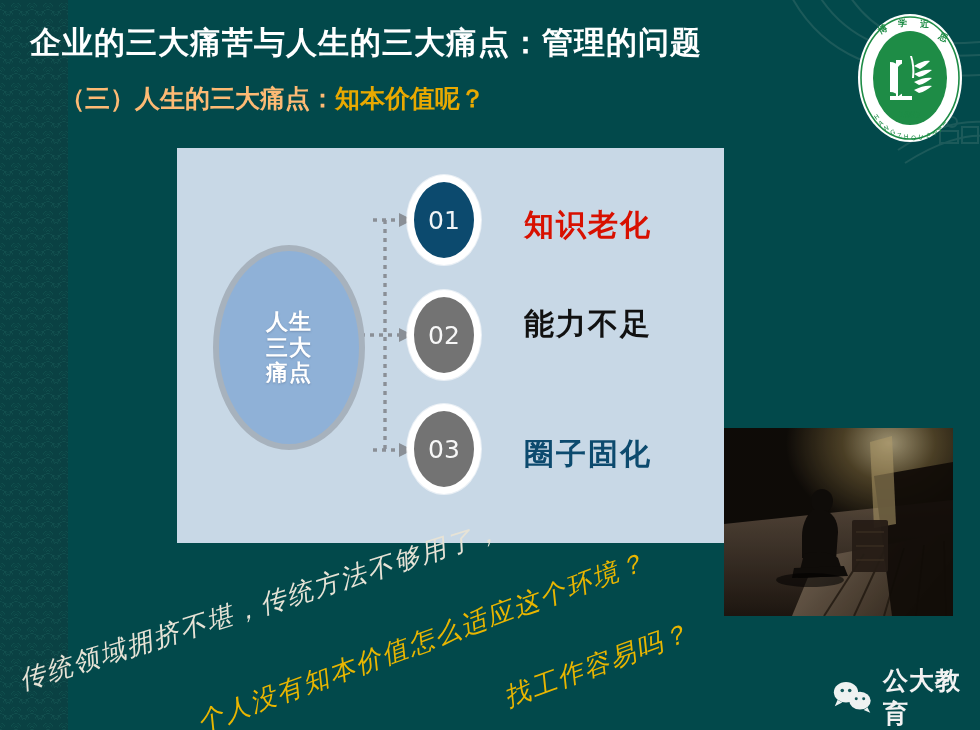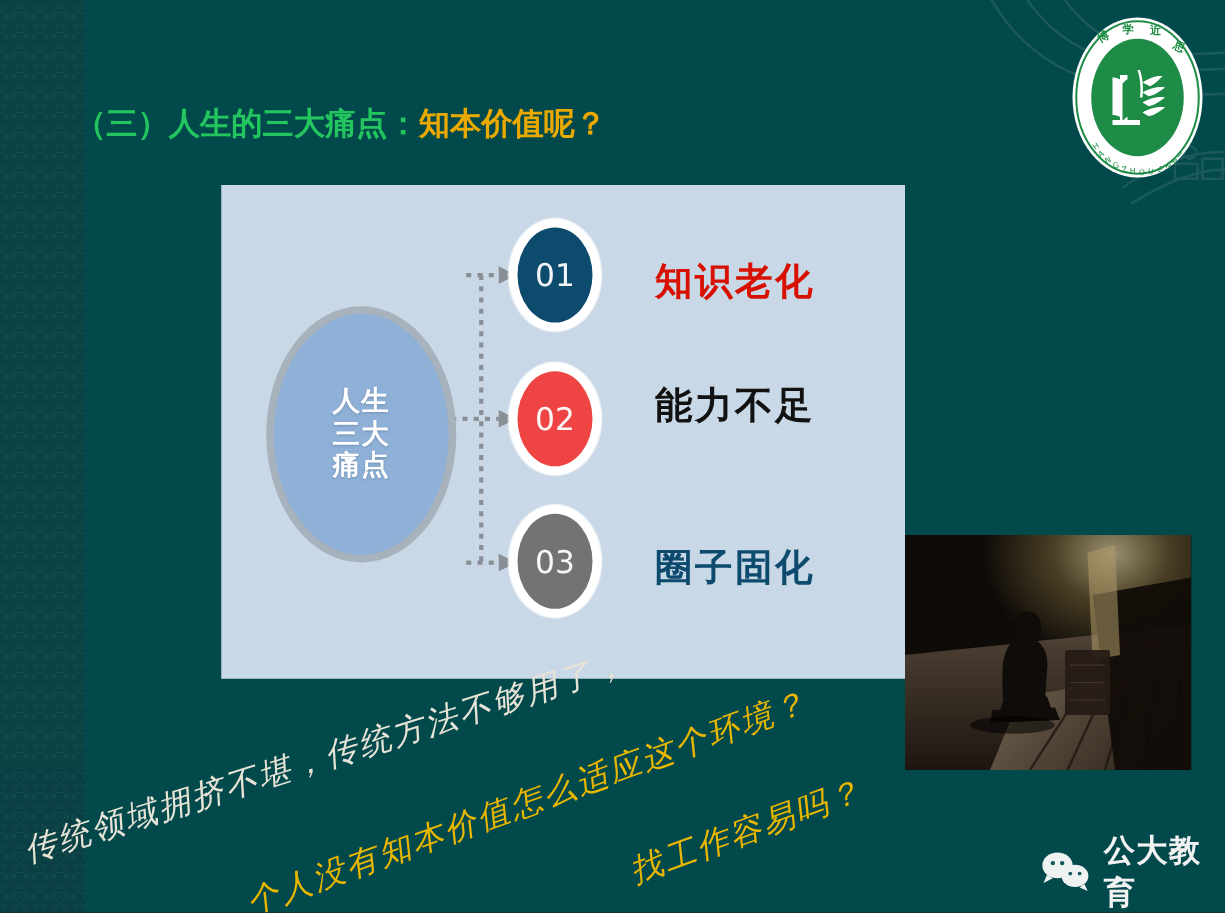--- a/index.html
+++ b/index.html
@@ -42,21 +42,21 @@
   
   #title{
     position:absolute;left:30px;top:22px;
     font-size:31px;font-weight:bold;color:#ffffff;
     letter-spacing:1px;white-space:nowrap;
   }
   #subtitle{
     position:absolute;left:60px;top:82px;
     font-size:25px;font-weight:bold;white-space:nowrap;
   }
-  #subtitle .plain{color:#22c55e;}
+  #subtitle .plain{color:#fdba74;}
   #subtitle .accent{color:#e9a900;}
 
   
   #logo{position:absolute;left:852px;top:8px;width:116px;height:140px;}
 
   
   #panel{
     position:absolute;left:177px;top:148px;width:547px;height:395px;
     background:#c8d8e6;
   }
@@ -80,21 +80,21 @@
     border:7px solid #ffffff;box-sizing:border-box;
     display:flex;align-items:center;justify-content:center;
     box-shadow:0 0 0 1px rgba(255,255,255,.6);
   }
   .node .num{
     color:#ffffff;font-size:25px;font-weight:500;
     font-family:"DejaVu Sans","Liberation Sans",sans-serif;
     opacity:.95;
   }
   #node-01{left:230px;top:27px;background:#0c4a6e;}
-  #node-02{left:230px;top:142px;background:#ef4444;}
+  #node-02{left:230px;top:142px;background:#737373;}
   #node-03{left:230px;top:256px;background:#737373;}
 
   .node-text{
     position:absolute;
     font-family:"DejaVu Sans","Liberation Sans",sans-serif;
     font-weight:bold;font-size:30px;letter-spacing:2px;
     white-space:nowrap;
   }
   #text-01{left:347px;top:57px;color:#d81000;text-align:right;}
   #text-02{left:347px;top:156px;color:#111111;}
@@ -160,20 +160,21 @@
       <path d="M 8 -10 C 40 55, 100 80, 200 75"></path>
       <path d="M 118 150 C 150 128, 180 120, 205 122"></path>
       <path d="M 125 163 C 158 142, 186 134, 205 136"></path>
       <circle cx="152" cy="128" r="5"></circle>
       <circle cx="172" cy="122" r="5"></circle>
       <rect x="160" y="131" width="18" height="12"></rect>
       <rect x="182" y="127" width="16" height="16"></rect>
     </g>
   </svg>
 
+  <div id="title">企业的三大痛苦与人生的三大痛点：管理的问题</div>
 
   <div id="subtitle">
     <span class="plain">（三）人生的三大痛点：</span><span class="accent">知本价值呢？</span>
   </div>
 
   <svg id="logo" viewBox="0 0 116 140">
     <ellipse cx="58" cy="70" rx="52" ry="64" fill="#ffffff"></ellipse>
     <ellipse cx="58" cy="70" rx="49" ry="61" fill="none" stroke="#1e8c46" stroke-width="1.6"></ellipse>
     <ellipse cx="58" cy="70" rx="37" ry="47" fill="#1e8c46"></ellipse>
     <g fill="#ffffff">

